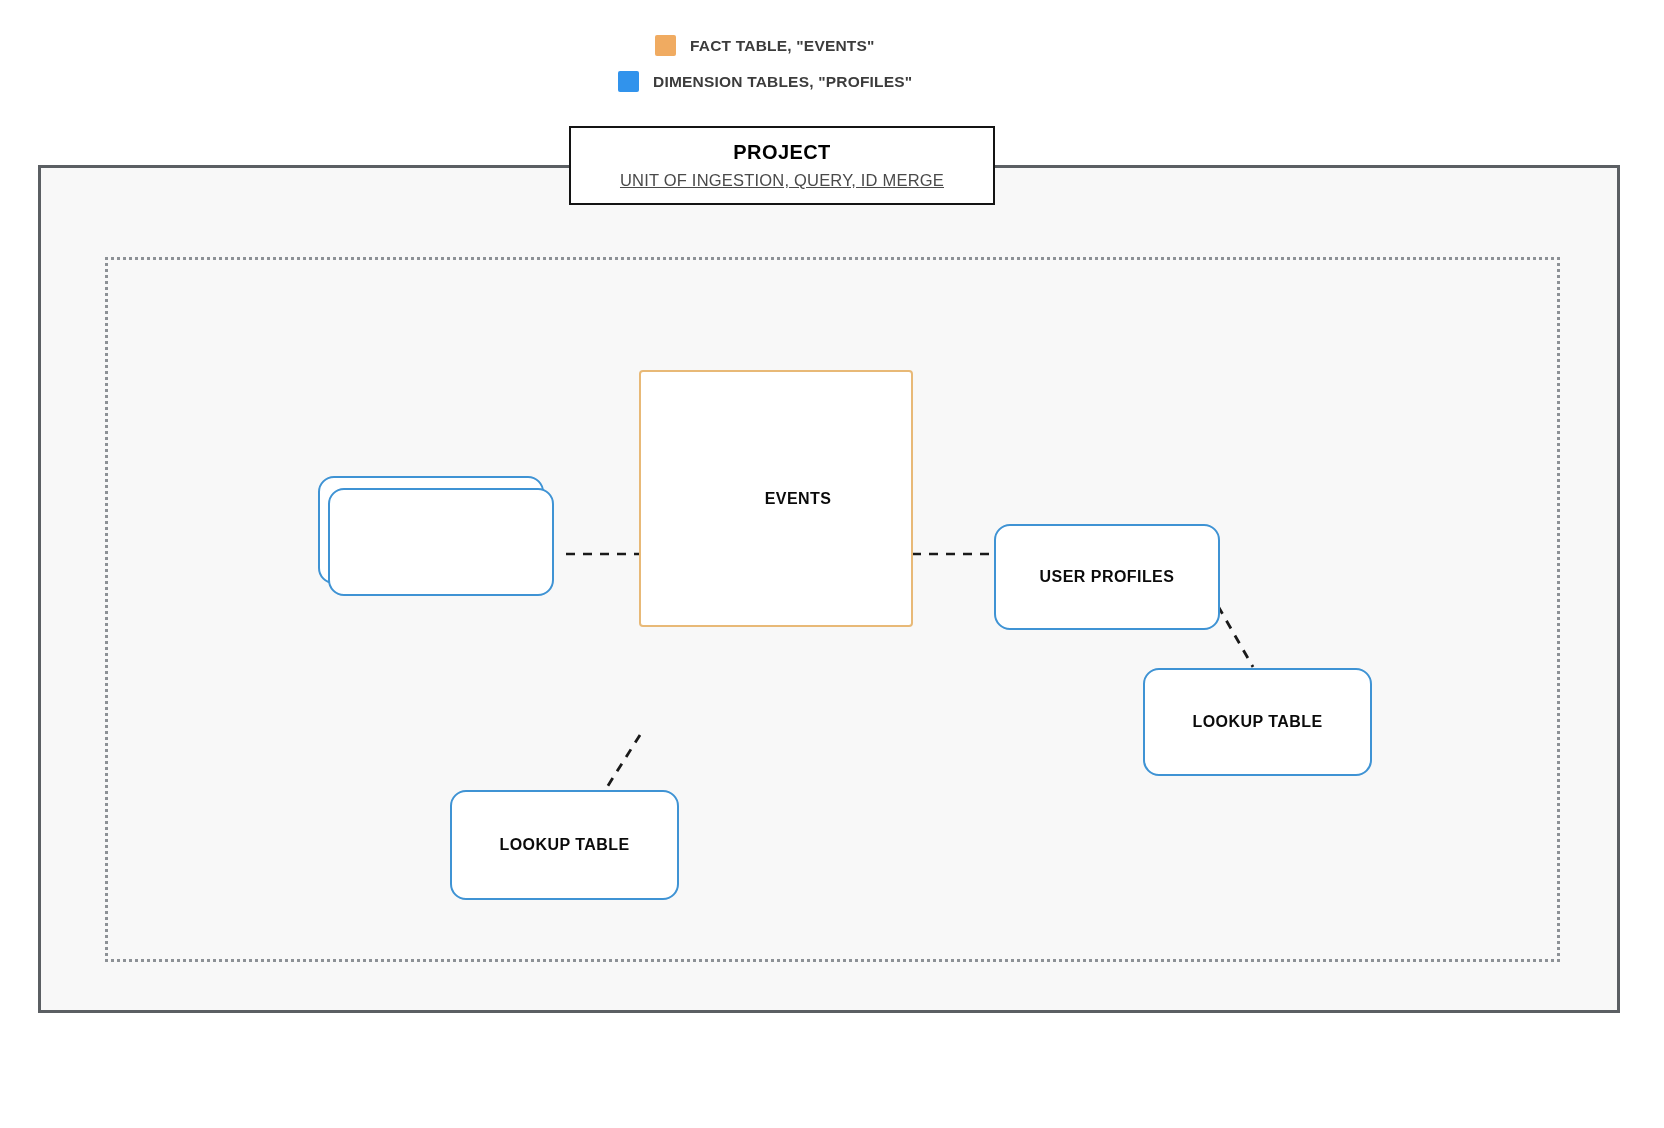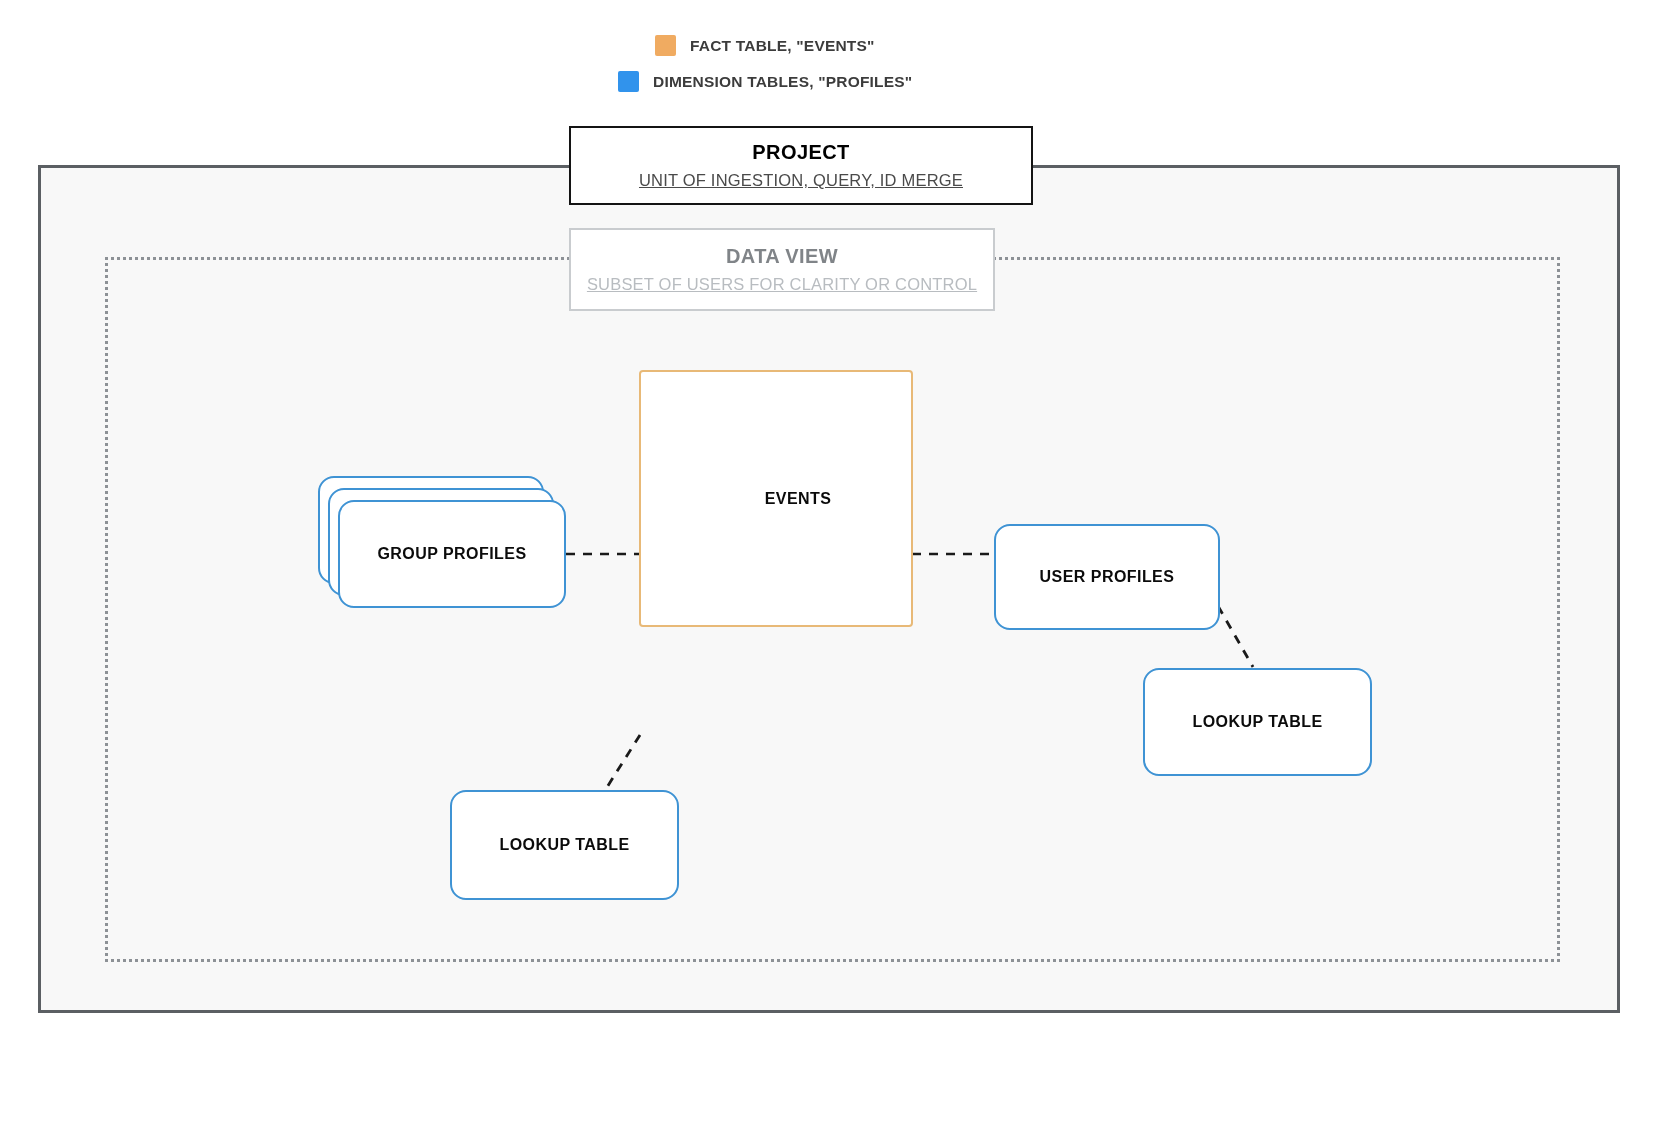--- a/index.html
+++ b/index.html
@@ -61,21 +61,21 @@
     position: absolute;
     display: flex;
     flex-direction: column;
     align-items: center;
     justify-content: center;
     background: #ffffff;
     text-align: center;
   }
   .plaque-project {
     left: 569px; top: 126px;
-    width: 464px; height: 79px;
+    width: 426px; height: 79px;
     border: 2.5px solid #141414;
     z-index: 12;
   }
   .plaque-dataview {
     left: 569px; top: 228px;
     width: 426px; height: 83px;
     border: 2px solid #c9cccf;
     z-index: 12;
   }
   .plaque-title {
@@ -177,34 +177,27 @@
     <line x1="640" y1="735" x2="604" y2="792" stroke="#1a1a1a" stroke-width="2.8" stroke-dasharray="9 8"></line>
 
     <line x1="1218" y1="606" x2="1253" y2="667" stroke="#1a1a1a" stroke-width="2.8" stroke-dasharray="9 8"></line>
   </svg>
 
   <div class="plaque plaque-project">
     <div class="plaque-title">PROJECT</div>
     <div class="plaque-sub">UNIT OF INGESTION, QUERY, ID MERGE</div>
   </div>
 
-  <div class="plaque plaque-dataview">
-    <div class="plaque-title">DATA VIEW</div>
-    <div class="plaque-sub">SUBSET OF USERS FOR CLARITY OR CONTROL</div>
-  </div>
 
   <div class="node node-events">
     <span class="node-label">EVENTS</span>
   </div>
 
   <div class="stack-card stack-back"></div>
   <div class="stack-card stack-mid"></div>
-  <div class="node stack-front profile-box" style="left:338px;top:500px;width:228px;height:108px;">
-    <span class="node-label">GROUP PROFILES</span>
-  </div>
 
   <div class="node profile-box node-user-profiles">
     <span class="node-label">USER PROFILES</span>
   </div>
 
   <div class="node profile-box node-lookup-right">
     <span class="node-label">LOOKUP TABLE</span>
   </div>
 
   <div class="node profile-box node-lookup-left">

